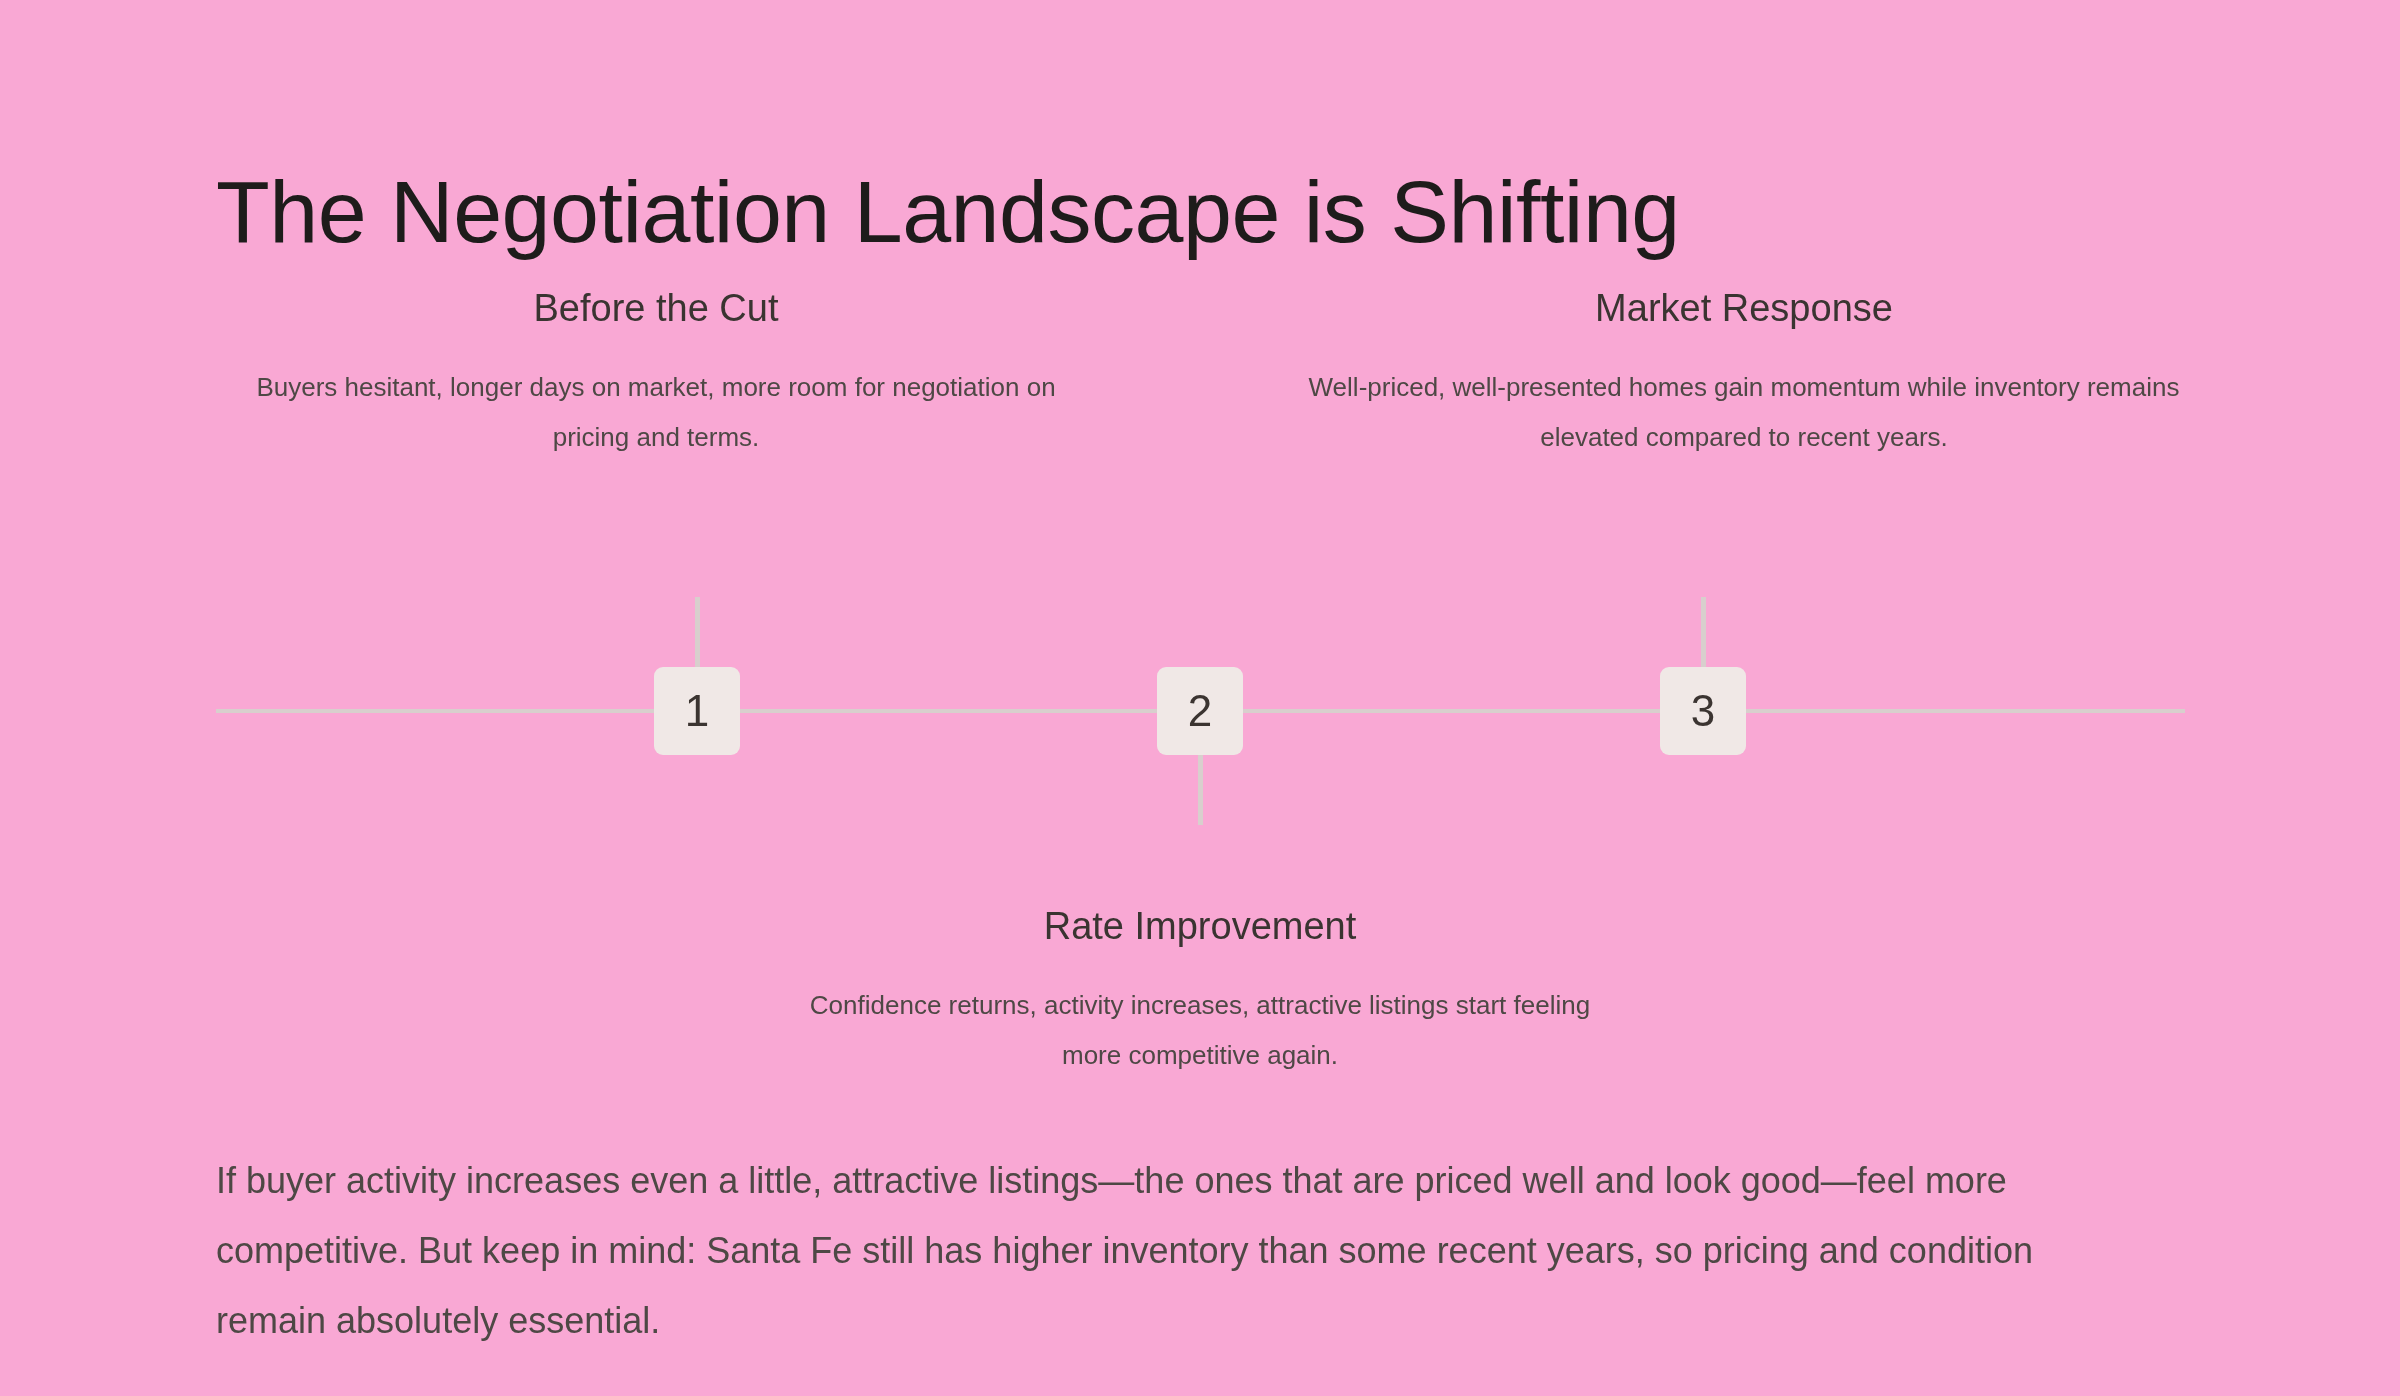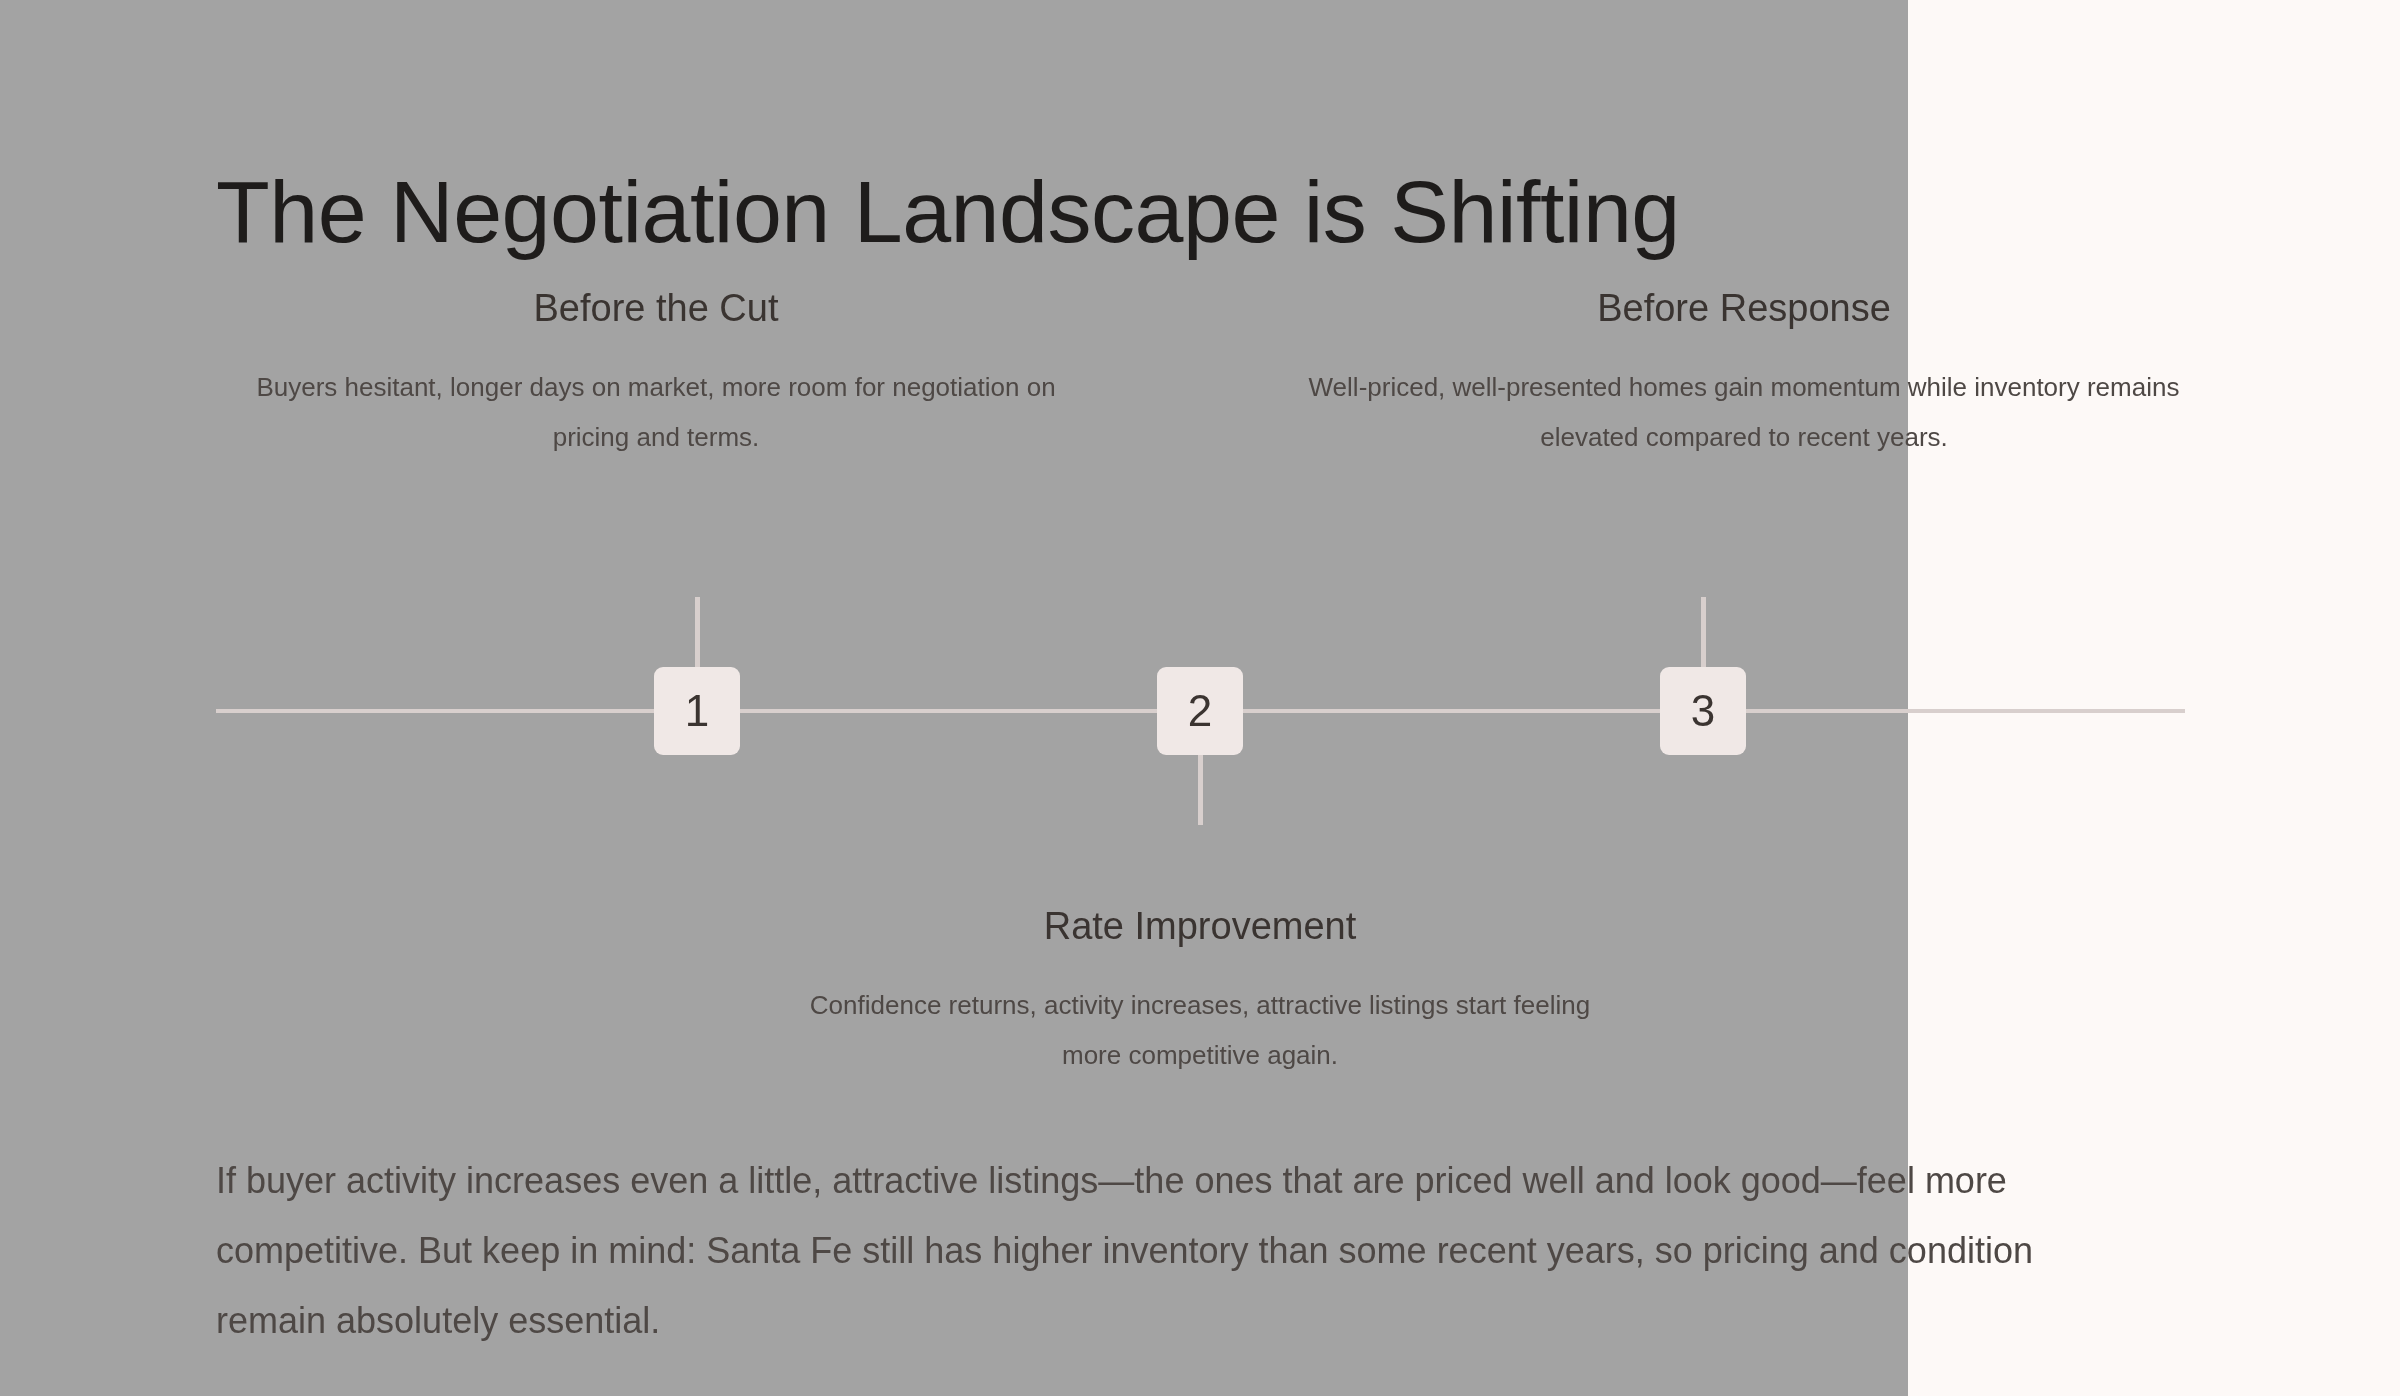--- a/index.html
+++ b/index.html
@@ -10,23 +10,23 @@
     width: 2400px;
     height: 1396px;
     background: #fdf9f7;
     font-family: "Liberation Sans", sans-serif;
     -webkit-font-smoothing: antialiased;
     overflow: hidden;
   }
 
   .page {
     position: relative;
-    width: 1908px;
+    width: 2400px;
     height: 1396px;
-    background: #a3a3a3;
+    background: #f9a8d4;
   }
 
   
   .page-title {
     position: absolute;
     left: 216px;
     top: 104px;
     font-size: 88px;
     font-weight: 400;
     line-height: 1.12;
@@ -154,21 +154,21 @@
   <h1 class="page-title">The Negotiation Landscape is Shifting</h1>
 
   <div class="steps-top">
 
     <div class="step-block slot-1">
       <div class="step-heading">Before the Cut</div>
       <div class="step-desc narrow">Buyers hesitant, longer days on market, more room for negotiation on pricing and terms.</div>
     </div>
 
     <div class="step-block slot-3">
-      <div class="step-heading">Before Response</div>
+      <div class="step-heading">Market Response</div>
       <div class="step-desc">Well-priced, well-presented homes gain momentum while inventory remains elevated compared to recent years.</div>
     </div>
 
   </div>
 
   <div class="timeline">
 
     <div class="timeline-axis"></div>
 
     <div class="tl-stem up" style="left:697px;"></div>

